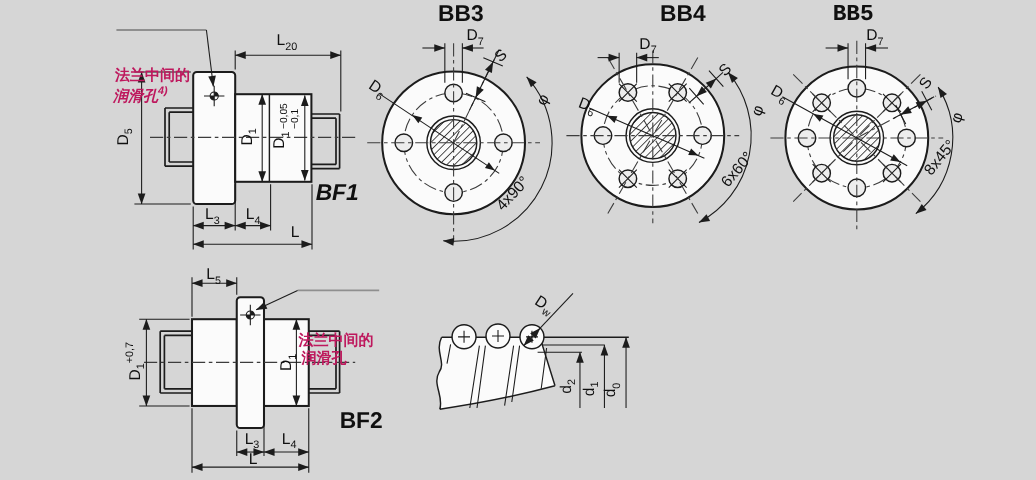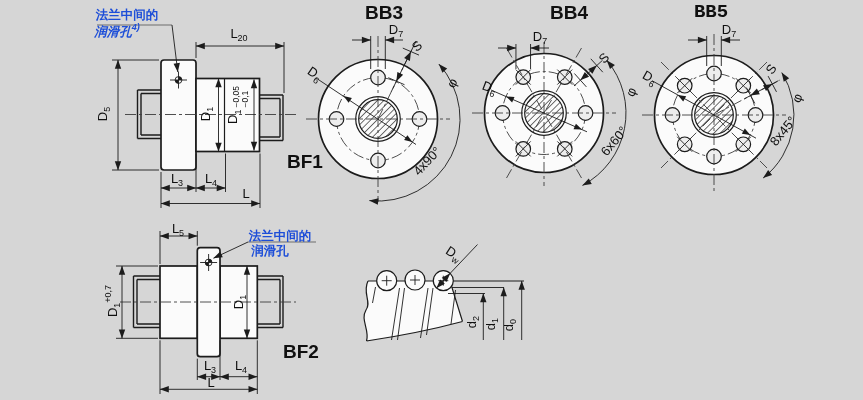--- a/index.html
+++ b/index.html
@@ -13,21 +13,21 @@
   .thin {fill:none;stroke:#1c1c1c;stroke-width:0.9;}
   .med  {fill:none;stroke:#1c1c1c;stroke-width:1.2;}
   .dim  {fill:none;stroke:#1c1c1c;stroke-width:0.9;}
   .cl   {fill:none;stroke:#3c3c3c;stroke-width:0.9;stroke-dasharray:11 3 3 3;}
   .gray {fill:none;stroke:#8f8f8f;stroke-width:1.5;}
   .arrfill{fill:#1c1c1c;stroke:none;}
   .lbl{position:absolute;font-size:13px;color:#101010;white-space:nowrap;line-height:1;}
   .lbl sub{font-size:9px;line-height:1;}
   .lbl .sup{font-size:9px;vertical-align:6px;}
   .bold{font-weight:bold;font-size:19px;}
-  .cjk{font-size:12.5px;font-weight:600;color:#1d4ed8;}
+  .cjk{font-size:12.5px;font-weight:600;color:#be185d;margin-top:48px;}
   .stack{display:inline-flex;flex-direction:column;margin-left:2px;vertical-align:-2px;}
   .stack span{font-size:8.5px;line-height:1.05;}
 </style>
 </head>
 <body>
 
 <div id="canvas">
 
 <svg width="863" height="400" viewBox="0 0 863 400">
   <defs>
@@ -208,21 +208,21 @@
 <div class="lbl" style="left:239px;top:35px;transform:translate(-50%,-50%);"><span>L</span><sub>20</sub></div>
 <div class="lbl" style="left:104px;top:114px;transform:translate(-50%,-50%) rotate(-90deg);"><span>D</span><sub>5</sub></div>
 <div class="lbl" style="left:207px;top:114px;transform:translate(-50%,-50%) rotate(-90deg);"><span>D</span><sub>1</sub></div>
 <div class="lbl" style="left:238px;top:105px;transform:translate(-50%,-50%) rotate(-90deg);"><span>D</span><sub>1</sub><span class="stack">
         <span>−0,05</span>
         <span>−0,1</span>
       </span></div>
 <div class="lbl" style="left:177px;top:180px;transform:translate(-50%,-50%);"><span>L</span><sub>3</sub></div>
 <div class="lbl" style="left:211px;top:180px;transform:translate(-50%,-50%);"><span>L</span><sub>4</sub></div>
 <div class="lbl" style="left:246px;top:195px;transform:translate(-50%,-50%);"><span>L</span><sub></sub></div>
-<div class="lbl bold" style="left:305px;top:161px;transform:translate(-50%,-50%);"><span>BF1</span></div>
+<div class="lbl bold" style="left:281px;top:161px;transform:translate(-50%,-50%);font-style:italic;"><span>BF1</span></div>
 
 <div class="lbl bold" style="left:384px;top:12px;transform:translate(-50%,-50%);"><span>BB3</span></div>
 <div class="lbl" style="left:396px;top:31px;transform:translate(-50%,-50%);"><span>D</span><sub>7</sub></div>
 <div class="lbl" style="left:417px;top:46px;transform:translate(-50%,-50%) rotate(-40deg);"><span>S</span></div>
 <div class="lbl" style="left:452px;top:83px;transform:translate(-50%,-50%) rotate(-62deg);"><span>φ</span></div>
 <div class="lbl" style="left:314px;top:75px;transform:translate(-50%,-50%) rotate(34deg);"><span>D</span><sub>6</sub></div>
 <div class="lbl" style="left:427px;top:161px;transform:translate(-50%,-50%) rotate(-47deg);"><span>4x90°</span></div>
 
 <div class="lbl bold" style="left:569px;top:12px;transform:translate(-50%,-50%);"><span>BB4</span></div>
 <div class="lbl" style="left:540px;top:38px;transform:translate(-50%,-50%);"><span>D</span><sub>7</sub></div>

